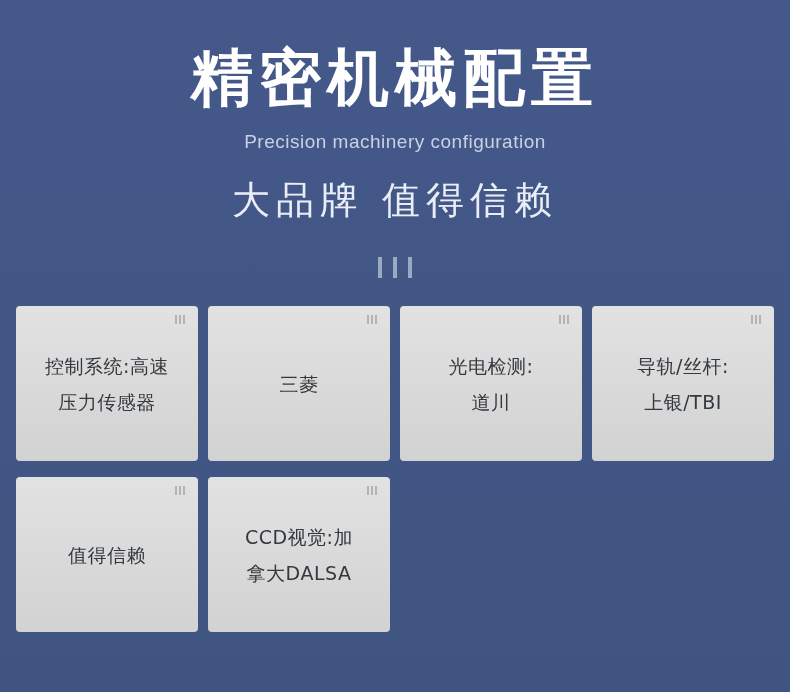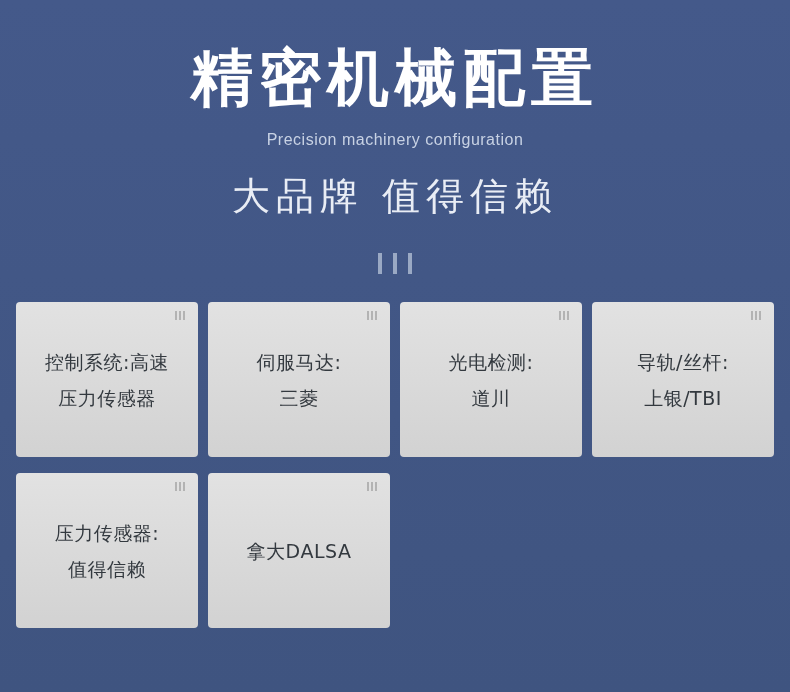--- a/index.html
+++ b/index.html
@@ -28,21 +28,21 @@
   .title-cn {
     font-size: 62px;
     font-weight: bold;
     color: #ffffff;
     letter-spacing: 6px;
     line-height: 1.15;
     font-family: "DejaVu Sans", "Liberation Sans", sans-serif;
   }
   .title-en {
     margin-top: 18px;
-    font-size: 16px;
+    font-size: 19px;
     color: #c8d2e4;
     letter-spacing: 0.5px;
     font-family: "Liberation Sans", sans-serif;
   }
   .subtitle-cn {
     margin-top: 22px;
     font-size: 38px;
     color: #e9edf5;
     letter-spacing: 6px;
     font-family: "DejaVu Sans", "Liberation Sans", sans-serif;
@@ -136,21 +136,20 @@
       <div class="card-line">控制系统:高速</div>
       <div class="card-line">压力传感器</div>
     </div>
 
     <div class="card">
       <div class="card-mark">
           <i></i>
           <i></i>
           <i></i>
         </div>
-      <div class="card-line">伺服马达:</div>
       <div class="card-line">三菱</div>
     </div>
 
 
     <div class="card">
       <div class="card-mark">
           <i></i>
           <i></i>
           <i></i>
         </div>
@@ -167,28 +166,28 @@
       <div class="card-line">导轨/丝杆:</div>
       <div class="card-line">上银/TBI</div>
     </div>
 
     <div class="card">
       <div class="card-mark">
           <i></i>
           <i></i>
           <i></i>
         </div>
-      <div class="card-line">压力传感器:</div>
       <div class="card-line">值得信赖</div>
     </div>
 
     <div class="card">
       <div class="card-mark">
           <i></i>
           <i></i>
           <i></i>
         </div>
+      <div class="card-line">CCD视觉:加</div>
       <div class="card-line">拿大DALSA</div>
     </div>
 
 
   </div>
 </div>
 
 </body></html>

